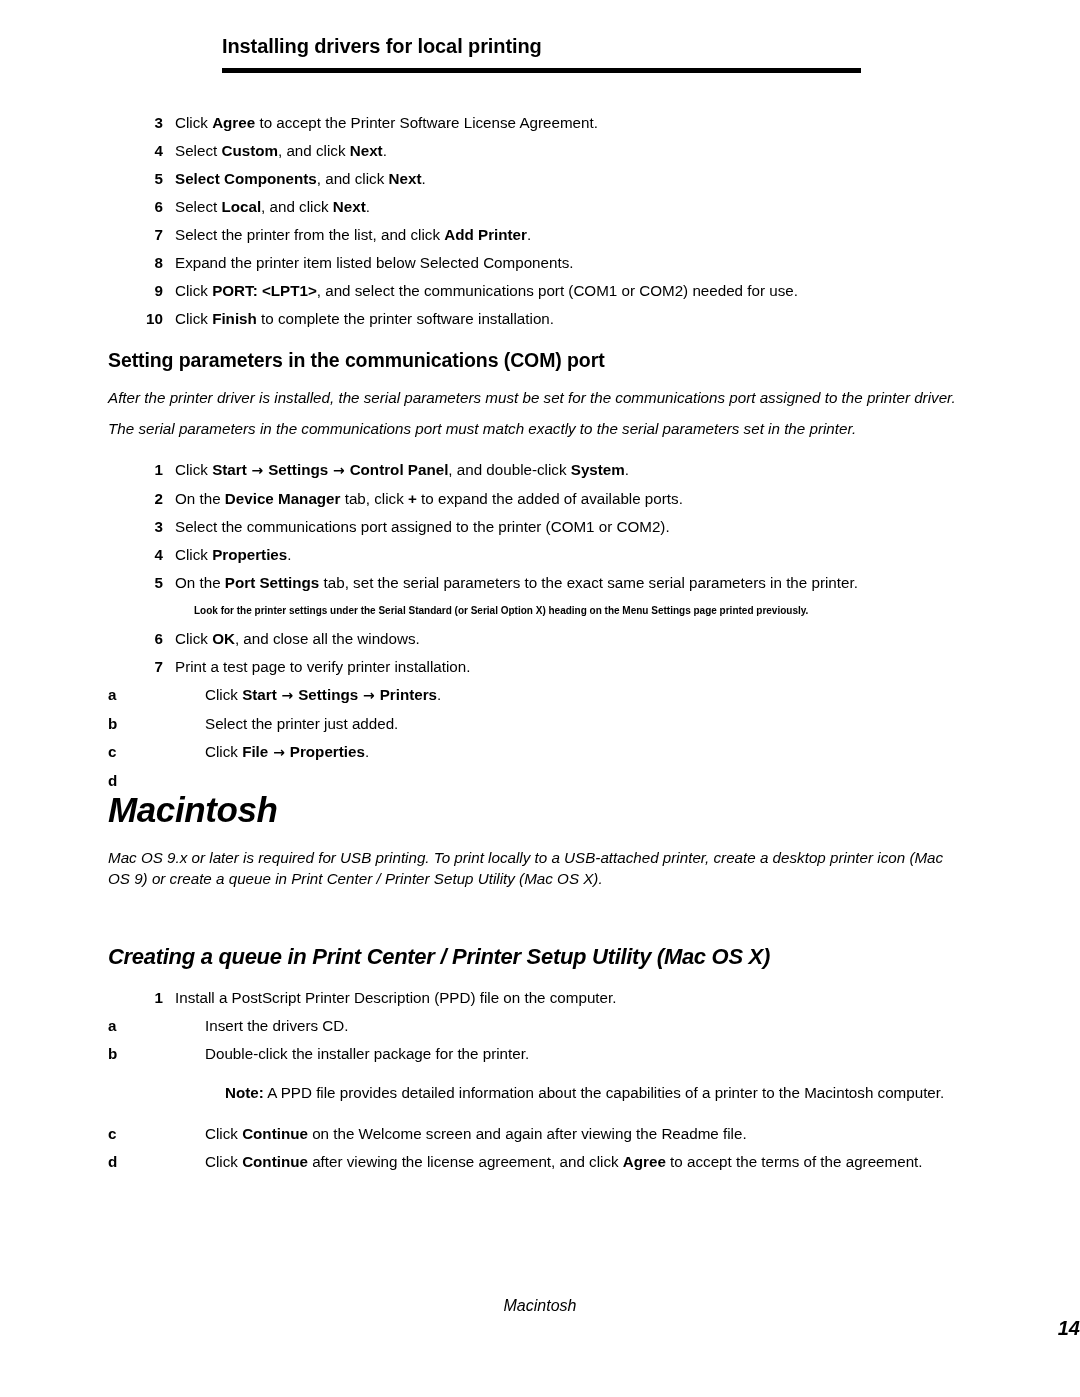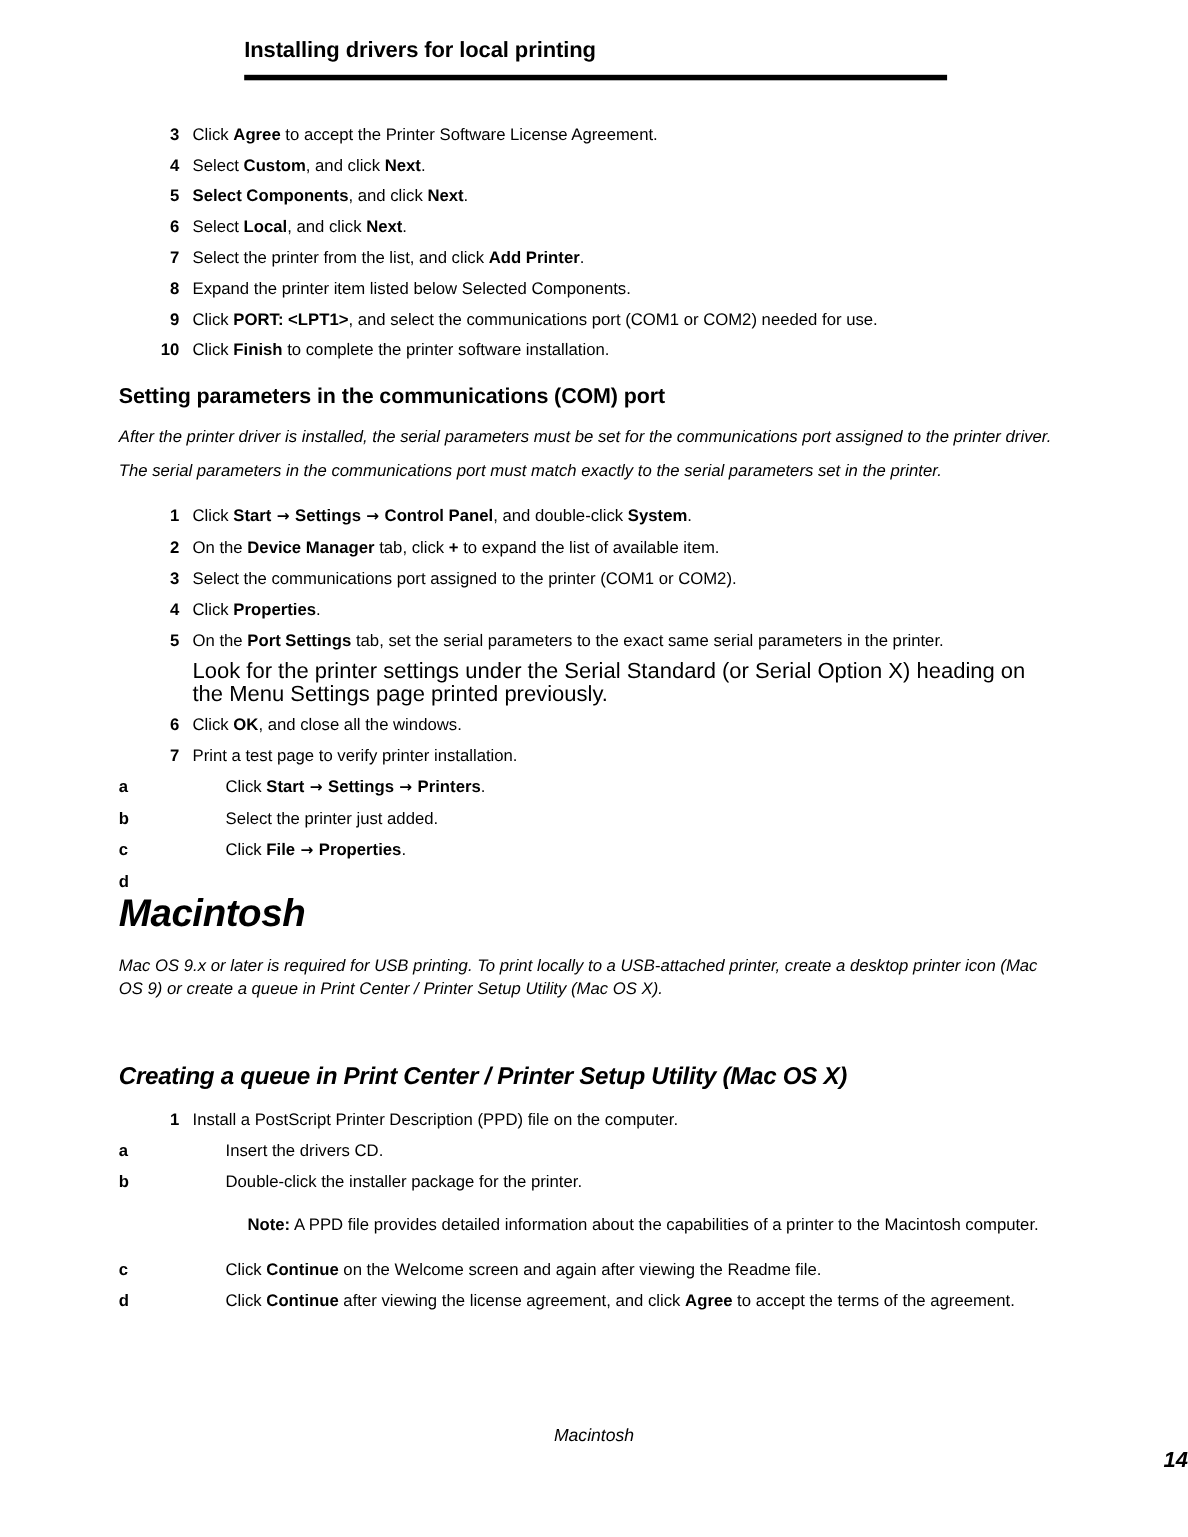--- a/index.html
+++ b/index.html
@@ -78,24 +78,25 @@
     text-align: right;
     font-weight: bold;
   }
   .item .txt {
     display: block;
     margin-left: 67px;
   }
 
   
   .cont {
-    font-size: 20px;
-    line-height: 21px;
-    margin-left: 67px;
+    font-size: 10px;
+    line-height: 21px;
+    margin-left: 86px;
     margin-bottom: 7px;
+    font-weight: bold;
   }
 
   
   .subitem {
     position: relative;
     font-size: 15.2px;
     line-height: 21px;
     margin-bottom: 7px;
   }
   .subitem .marker {
@@ -231,21 +232,21 @@
 
     <div class="spacer-sm"></div>
 
     <div id="com-steps">
         <div class="item">
           <span class="marker">1</span>
           <span class="txt"><span>Click </span><span class="b">Start</span><span class="arrow"> → </span><span class="b">Settings</span><span class="arrow"> → </span><span class="b">Control Panel</span><span>, and double-click </span><span class="b">System</span><span>.</span></span>
         </div>
         <div class="item">
           <span class="marker">2</span>
-          <span class="txt"><span>On the </span><span class="b">Device Manager</span><span> tab, click </span><span class="b">+</span><span> to expand the list of available item.</span></span>
+          <span class="txt"><span>On the </span><span class="b">Device Manager</span><span> tab, click </span><span class="b">+</span><span> to expand the added of available ports.</span></span>
         </div>
         <div class="item">
           <span class="marker">3</span>
           <span class="txt"><span>Select the communications port assigned to the printer (COM1 or COM2).</span></span>
         </div>
         <div class="item">
           <span class="marker">4</span>
           <span class="txt"><span>Click </span><span class="b">Properties</span><span>.</span></span>
         </div>
         <div class="item">

